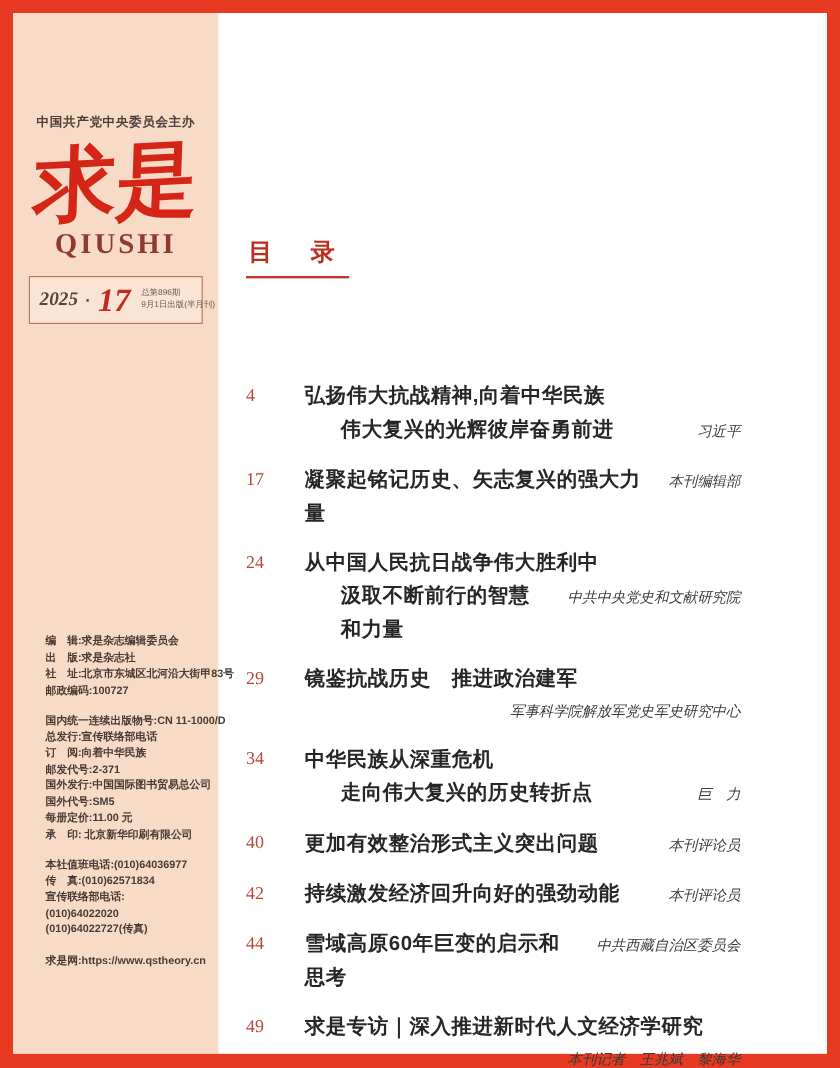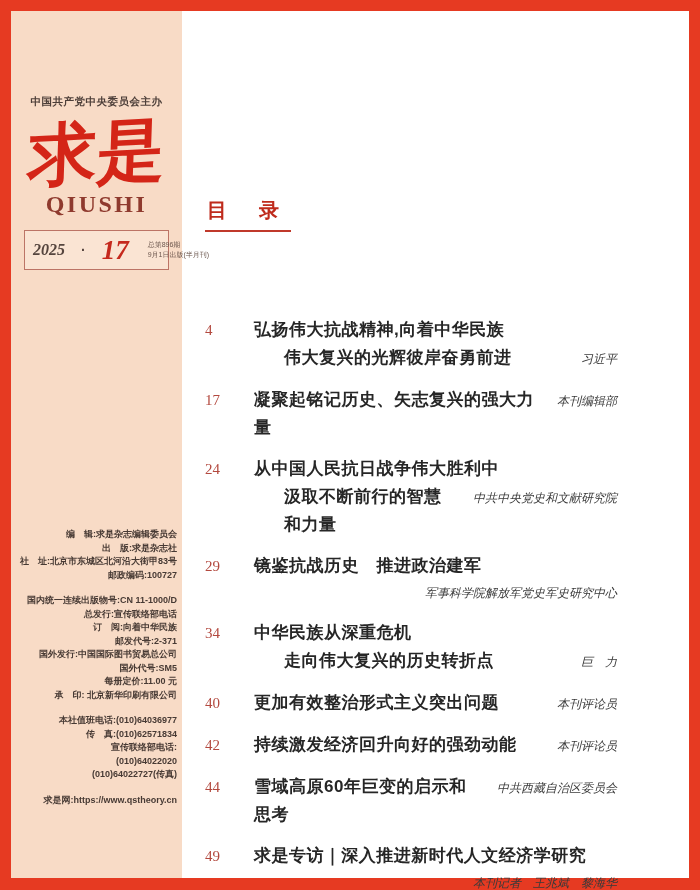--- a/index.html
+++ b/index.html
@@ -59,21 +59,21 @@
     color: #8f3a2e;
   }
   .issue-box {
     margin: 12px 13px 0 13px;
     border: 1px solid #bc7466;
     background: #fae4d3;
     padding: 7px 6px 7px 8px;
     display: flex;
     align-items: center;
     justify-content: flex-start;
-    gap: 16px;
+    gap: 6px;
   }
   .issue-year {
     font-family: "Liberation Serif", serif;
     font-style: italic;
     font-weight: bold;
     font-size: 16px;
     color: #55453e;
   }
   .issue-dot { color: #55453e; font-weight: bold; font-size: 14px; }
   .issue-num {
@@ -88,26 +88,25 @@
     margin-left: 3px;
     font-size: 7px;
     line-height: 10px;
     color: #6b564d;
     text-align: left;
     white-space: nowrap;
   }
   .pub-info {
     position: absolute;
     top: 517px;
-    left: 9px;
+    left: 27px;
     right: 5px;
     font-size: 9px;
     font-weight: bold;
     color: #473a34;
-    text-align: right;
   }
   .pub-group { margin-bottom: 12px; }
   .pub-line { line-height: 13.5px; white-space: nowrap; }
   
   .content {
     flex: 1;
     background: #ffffff;
     box-sizing: border-box;
     padding: 0 72px 0 23px;
   }

